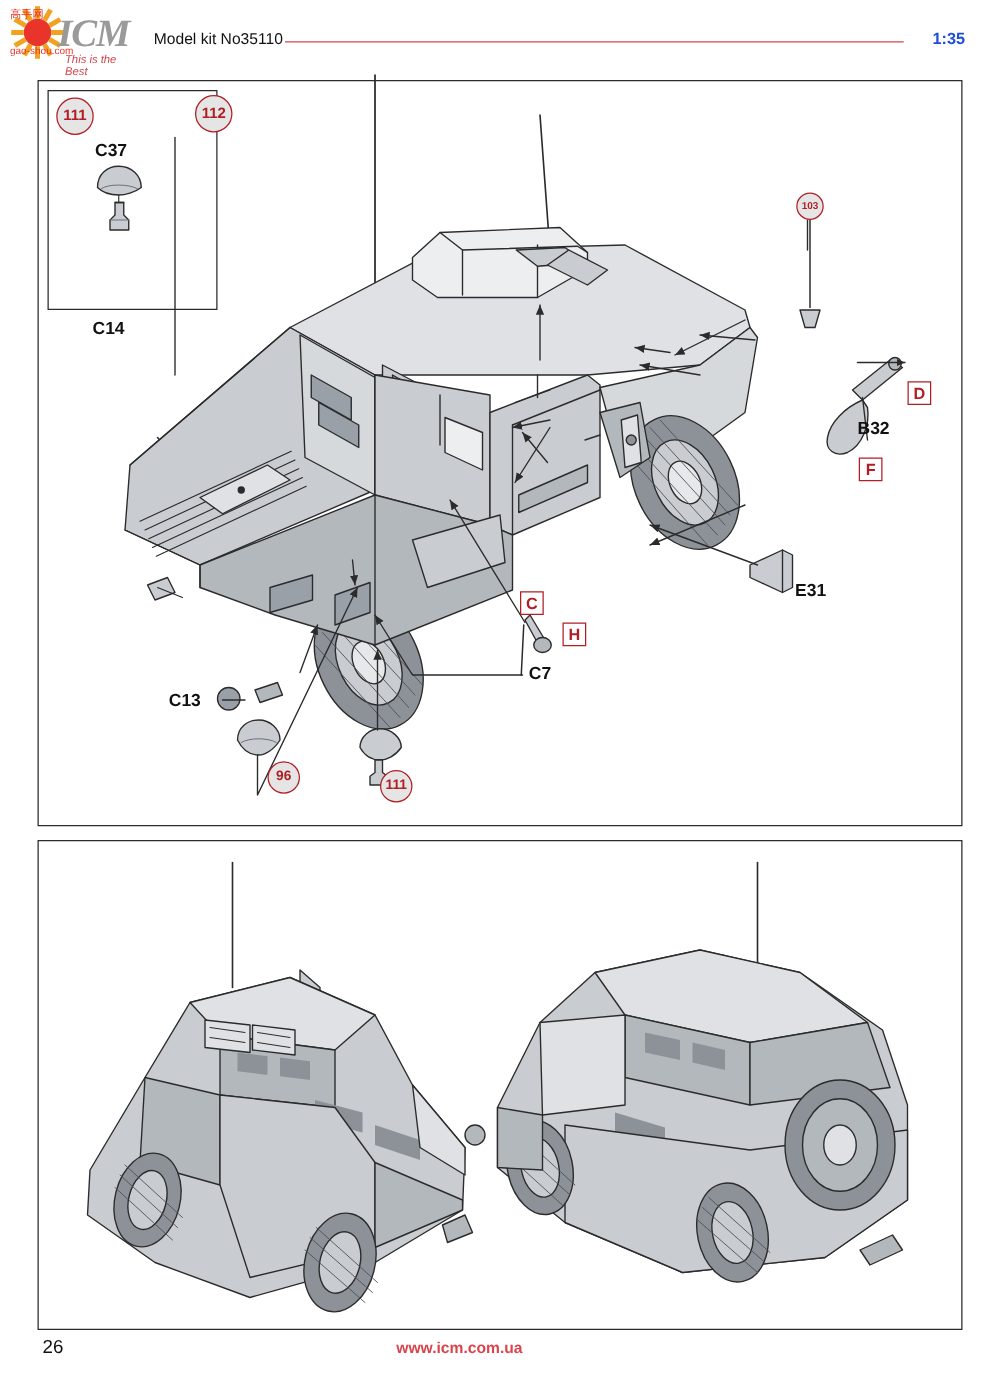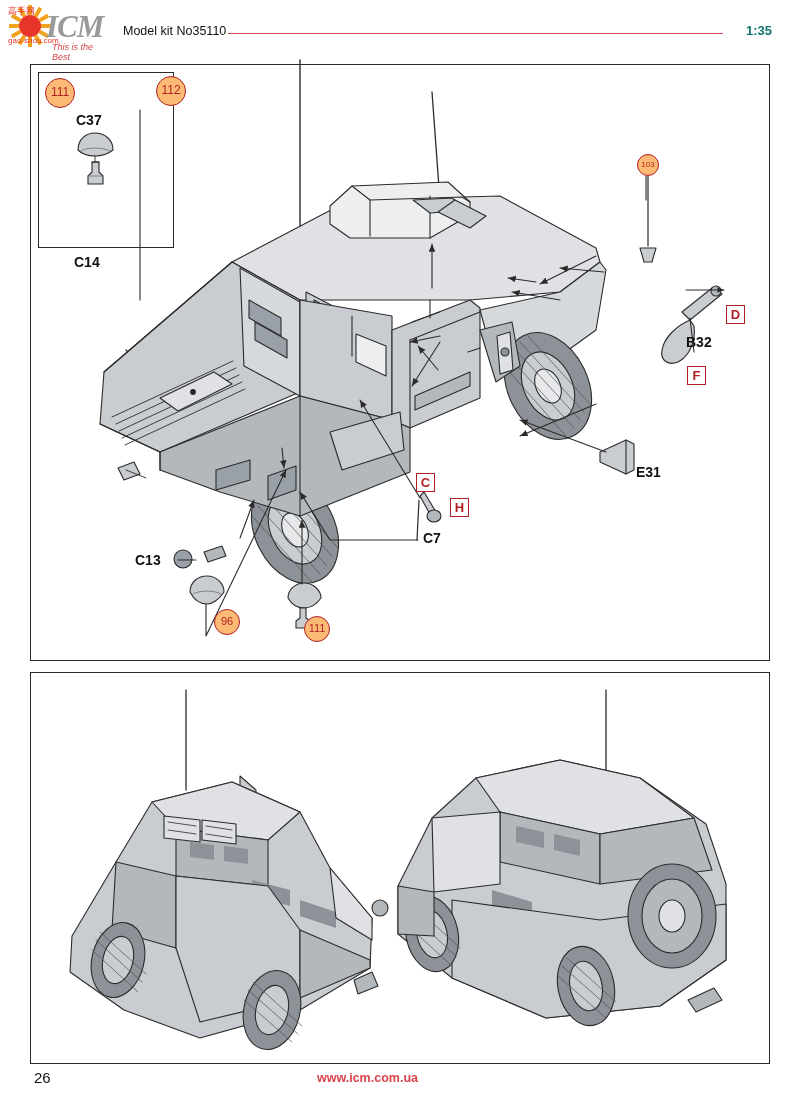--- a/index.html
+++ b/index.html
@@ -90,21 +90,21 @@
     position: absolute;
     left: 228px; top: 33px;
     width: 495px; height: 1px;
     background: #d9454c;
   }
   .scale {
     position: absolute;
     right: 28px; top: 23px;
     font-size: 13px;
     font-weight: bold;
-    color: #0f766e;
+    color: #1d4ed8;
     margin-left: 38px;
   }
 
   
   .panel {
     position: absolute;
     border: 1.5px solid #2b2b2b;
     box-sizing: border-box;
   }
   #panel-top { left: 30px; top: 64px; width: 740px; height: 597px; }
@@ -120,24 +120,24 @@
     background: #fff;
   }
 
   
   .circ {
     position: absolute;
     border: 1.6px solid #b01f24;
     border-radius: 50%;
     color: #b01f24;
     font-size: 12px;
-    font-weight: normal;
+    font-weight: bold;
     text-align: center;
     box-sizing: border-box;
-    background: #fdba74;
+    background: #e5e5e5;
   }
   .circ.big { width: 30px; height: 30px; line-height: 27px; }
   .circ.sm  { width: 26px; height: 26px; line-height: 23px; font-size: 11px; }
   .circ.tiny{ width: 22px; height: 22px; line-height: 19px; font-size: 8px; }
 
   
   .boxletter {
     position: absolute;
     border: 1.5px solid #b01f24;
     color: #b01f24;

